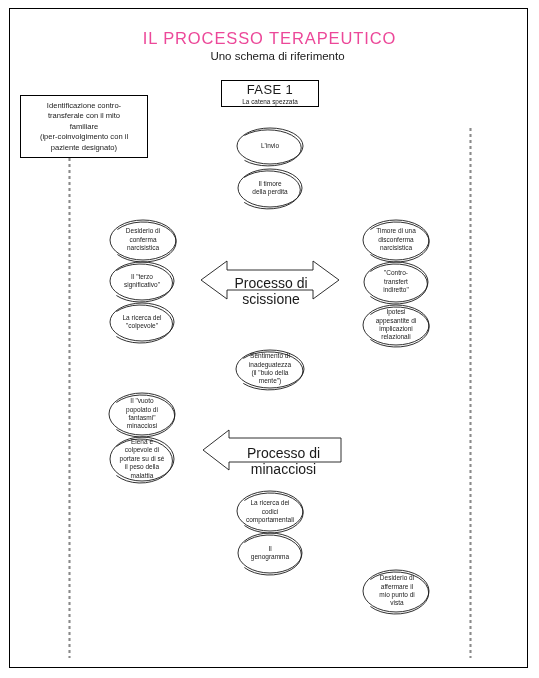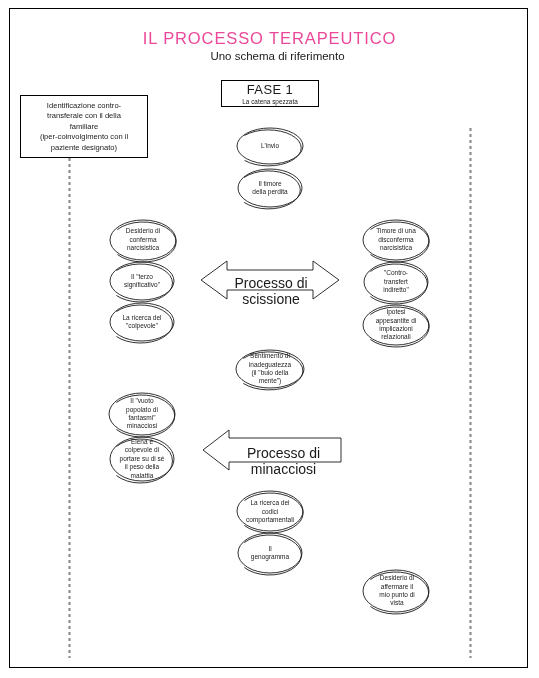--- a/index.html
+++ b/index.html
@@ -212,21 +212,21 @@
 
       <path d="M203,450 L229,430 L229,438 L341,438 L341,462 L229,462 L229,470 Z" stroke="#1a1a1a" stroke-width="0.9" fill="#ffffff"></path>
     </g>
   </svg>
 
   <div id="title-main">IL PROCESSO TERAPEUTICO</div>
   <div id="title-sub">Uno schema di riferimento</div>
 
   <div class="note-box" id="note-left">
     <div>Identificazione contro-</div>
-    <div>transferale con il della</div>
+    <div>transferale con il mito</div>
     <div>familiare</div>
     <div>(iper-coinvolgimento con il</div>
     <div>paziente designato)</div>
   </div>
 
 
   <div id="fase-box">
     <div id="fase-title">FASE 1</div>
     <div id="fase-sub">La catena spezzata</div>
   </div>

